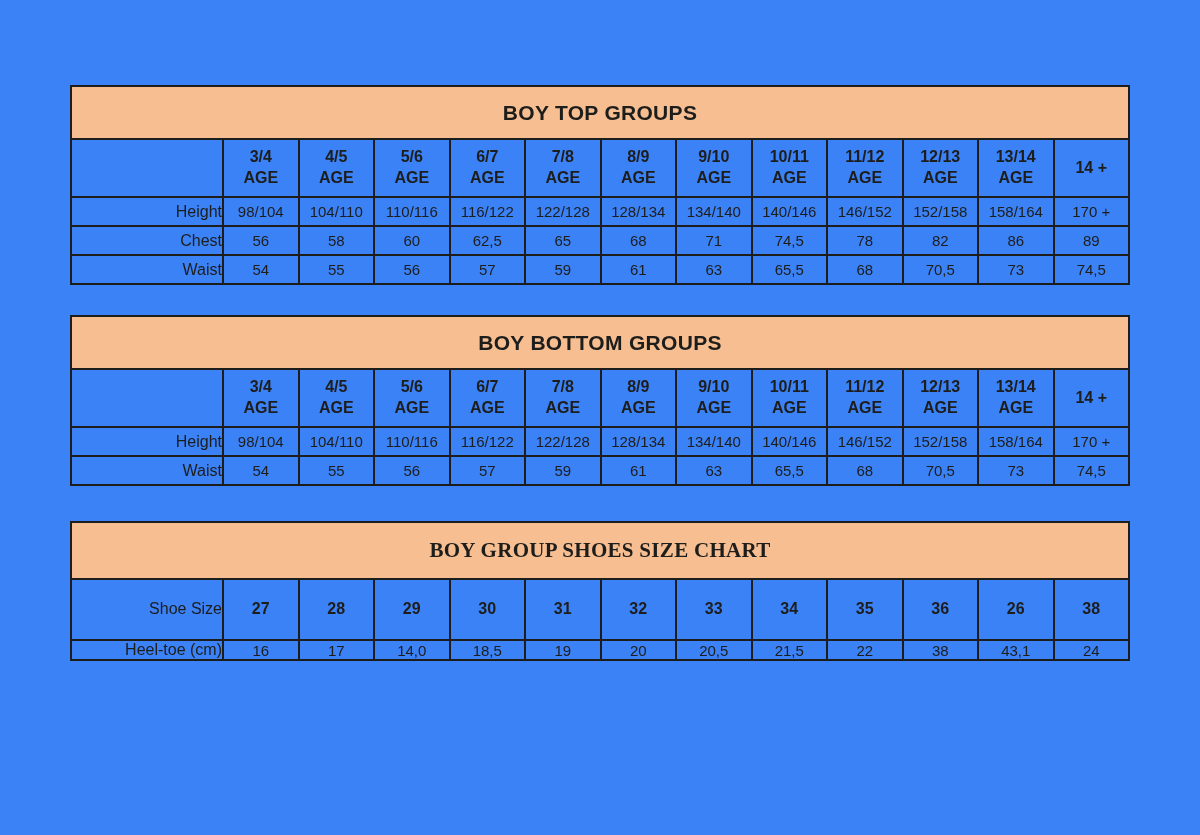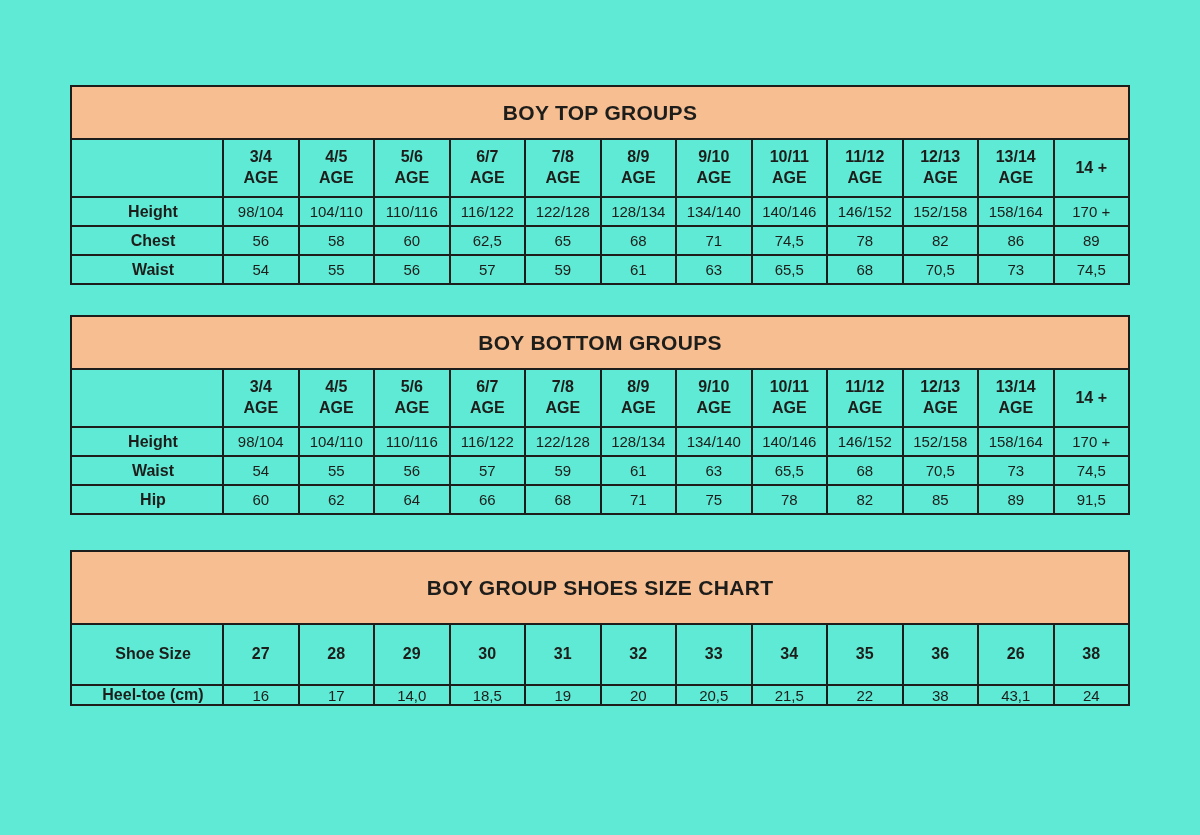--- a/index.html
+++ b/index.html
@@ -9,37 +9,37 @@
   }
   * { box-sizing: border-box; }
   html, body { margin: 0; padding: 0; background: #ffffff; }
   .page {
     position: relative;
     width: 1200px;
     height: 835px;
     padding: 85px 70px 0 70px;
     font-family: "Liberation Sans", "DejaVu Sans", sans-serif;
     color: var(--ink);
-    background: #5eead4;
+    background: #3b82f6;
     overflow: hidden;
   }
   .size-table { width: 1060px; }
   .gap-30 { margin-top: 30px; }
   .gap-35 { margin-top: 35px; }
 
   .band {
     height: 53px;
     background: var(--band);
     border: 2px solid var(--line);
     border-bottom: none;
     display: flex;
     align-items: center;
     justify-content: center;
   }
-  .t3 .band { height: 73px; }
+  .t3 .band { height: 57px; font-family: Liberation Serif, serif; }
   .title {
     margin: 0;
     font-size: 21px;
     font-weight: 700;
     letter-spacing: 0.3px;
     color: var(--ink);
   }
 
   table {
     width: 100%;
@@ -61,23 +61,23 @@
     line-height: 1.3;
   }
   .t3 thead th { height: 61px; margin-left: 20px; }
   tbody td {
     font-size: 15px;
     font-weight: 400;
     height: 29px;
   }
   .t3 tbody td { height: 20px; }
   .rowlabel {
-    text-align: center;
+    text-align: right;
     padding-left: 12px !important;
-    font-weight: bold;
+    font-weight: normal;
     font-size: 16px !important;
   }
 </style>
 </head>
 <body>
 
 <div class="page">
 
   <section class="size-table">
     <div class="band">
@@ -249,35 +249,20 @@
             <td>57</td>
             <td>59</td>
             <td>61</td>
             <td>63</td>
             <td>65,5</td>
             <td>68</td>
             <td>70,5</td>
             <td>73</td>
             <td>74,5</td>
           </tr>
-          <tr>
-            <td class="rowlabel">Hip</td>
-            <td>60</td>
-            <td>62</td>
-            <td>64</td>
-            <td>66</td>
-            <td>68</td>
-            <td>71</td>
-            <td>75</td>
-            <td>78</td>
-            <td>82</td>
-            <td>85</td>
-            <td>89</td>
-            <td>91,5</td>
-          </tr>
         </tbody>
     </table>
   </section>
 
   <section class="size-table gap-35 t3">
     <div class="band">
       <h2 class="title">BOY GROUP SHOES SIZE CHART</h2>
     </div>
     <table>
       <colgroup>

